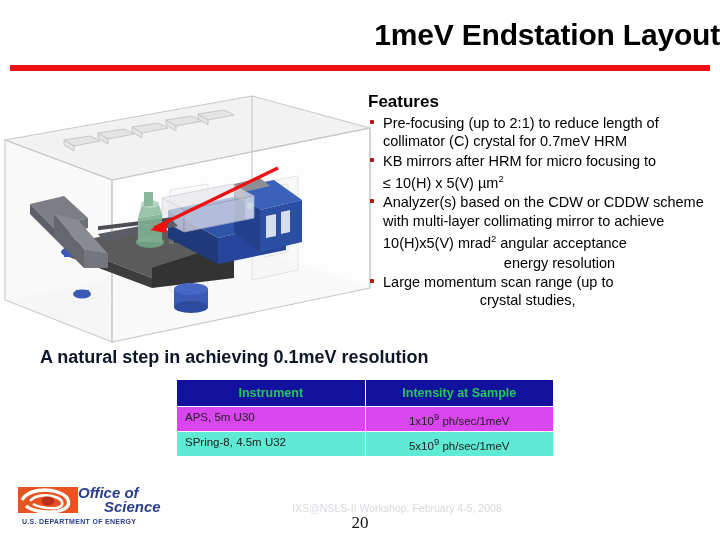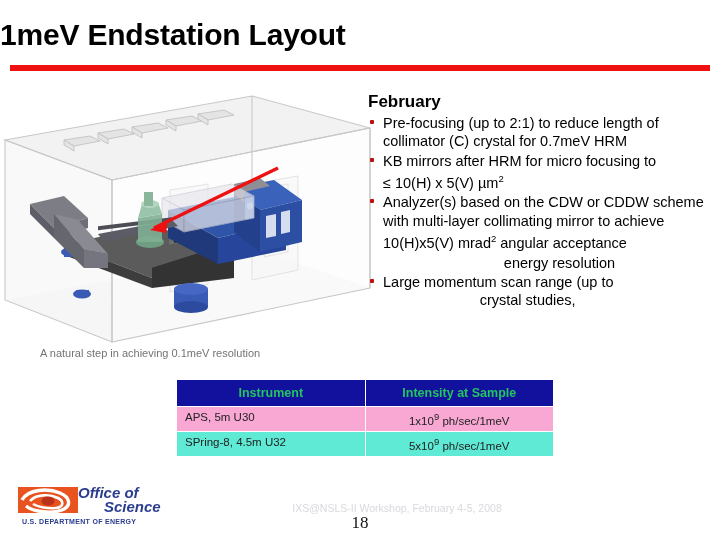--- a/index.html
+++ b/index.html
@@ -4,36 +4,36 @@
 <style>
   html,body{margin:0;padding:0;}
   body{
     width:720px;height:540px;overflow:hidden;background:#ffffff;
     font-family:"Liberation Sans", sans-serif;position:relative;
   }
   #slide{position:absolute;inset:0;}
 
   
   .title{
-    position:absolute;left:0;top:18px;width:720px;text-align:left;
+    position:absolute;left:0;top:18px;width:720px;text-align:right;
     font-size:30px;font-weight:bold;color:#000000;letter-spacing:-0.2px;
   }
   .rule{
     position:absolute;left:10px;top:65px;width:700px;height:6px;
     background:#ee1111;
   }
 
   
   .figure{position:absolute;left:2px;top:92px;width:372px;height:262px;}
   .figure svg{display:block;}
 
   
   .caption{
     position:absolute;left:40px;top:347px;width:380px;
-    font-size:11px;font-weight:normal;color:#737373;white-space:nowrap;
+    font-size:18px;font-weight:bold;color:#0f172a;white-space:nowrap;
   }
 
   
   .features{
     position:absolute;left:368px;top:92px;width:350px;
     color:#000000;
   }
   .features h2{
     margin:0 0 2px 0;font-size:17px;font-weight:bold;line-height:20px;
   }
@@ -57,21 +57,21 @@
   table.tbl th{
     background:#11119e;color:#22c55e;font-size:12.5px;font-weight:bold;
     padding:4px 4px;text-align:center;border:1px solid #ffffff;
     height:18px;
   }
   table.tbl td{
     font-size:11.5px;padding:4px 8px;border:1px solid #ffffff;
     color:#222222;vertical-align:top;
   }
   tr.r1 td{background:#c9c9dc;color:#d06666;}
-  tr.r2 td{background:#f9a8d4;}
+  tr.r2 td{background:#d946ef;}
   tr.r3 td{background:#5eead4;}
   td.c2{text-align:center;}
   tr.r1 td.c2{text-align:left;}
 
   
   .footnote{
     position:absolute;left:232px;top:502px;width:330px;
     font-size:10.5px;color:#d8d8de;white-space:nowrap;text-align:center;
   }
   .pagenum{
@@ -234,21 +234,21 @@
       <g>
         <line x1="276" y1="76" x2="152" y2="136" stroke="#ee1111" stroke-width="3.4"></line>
         <polygon points="148,138 166,128 164,141" fill="#ee1111"></polygon>
       </g>
     </svg>
   </div>
 
   <div class="caption">A natural step in achieving 0.1meV resolution</div>
 
   <div class="features">
-    <h2>February</h2>
+    <h2>Features</h2>
     <ul class="bullets">
       <li>
         <span class="dot"></span>
         <span>Pre-focusing (up to 2:1) to reduce length of collimator (C) crystal for 0.7meV HRM</span>
       </li>
       <li>
         <span class="dot"></span>
         <span>KB mirrors after HRM for micro focusing to<br>≤ 10(H) x 5(V) µm<span class="sup">2</span></span>
       </li>
       <li>
@@ -280,21 +280,21 @@
         </tr>
         <tr class="r3">
           <td>SPring-8, 4.5m U32</td>
           <td class="c2">5x10<span class="sup">9</span> ph/sec/1meV</td>
         </tr>
       </tbody>
     </table>
   </div>
 
   <div class="footnote">IXS@NSLS-II Workshop, February 4-5, 2008</div>
-  <div class="pagenum">18</div>
+  <div class="pagenum">20</div>
 
   <div class="doe">
     <svg class="swirl" viewBox="0 0 62 30">
       <rect x="0" y="1" width="60" height="26" fill="#e8531f"></rect>
       <path d="M4,14 C10,3 30,2 42,7 C52,11 54,20 44,24 C34,28 16,26 8,20" fill="none" stroke="#ffffff" stroke-width="3.4"></path>
       <path d="M12,15 C18,8 32,8 40,12 C46,15 46,21 38,22 C30,23 20,21 15,18" fill="none" stroke="#ffffff" stroke-width="2.6"></path>
       <ellipse cx="30" cy="15" rx="6.5" ry="4.6" fill="#b8321a"></ellipse>
     </svg>
     <div class="o1">Office of</div>
     <div class="o2">Science</div>

